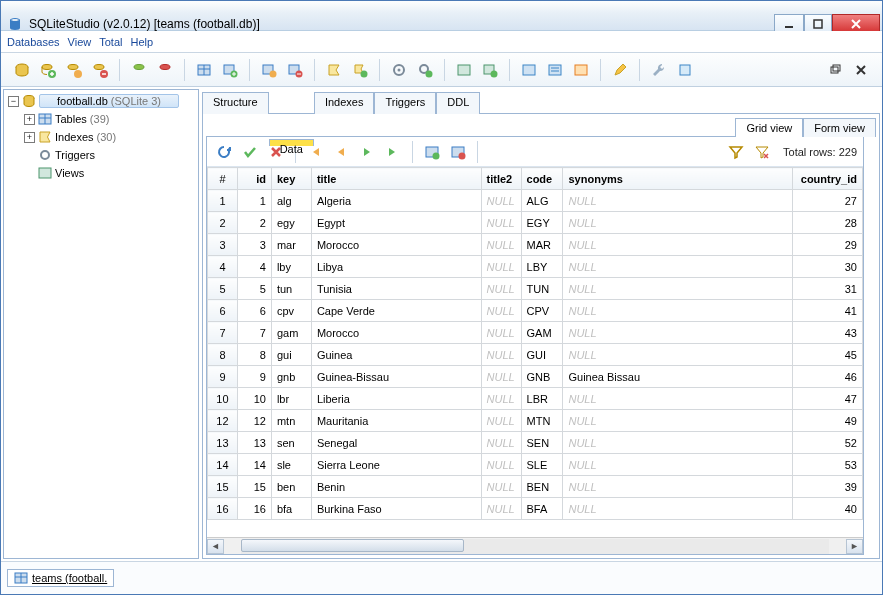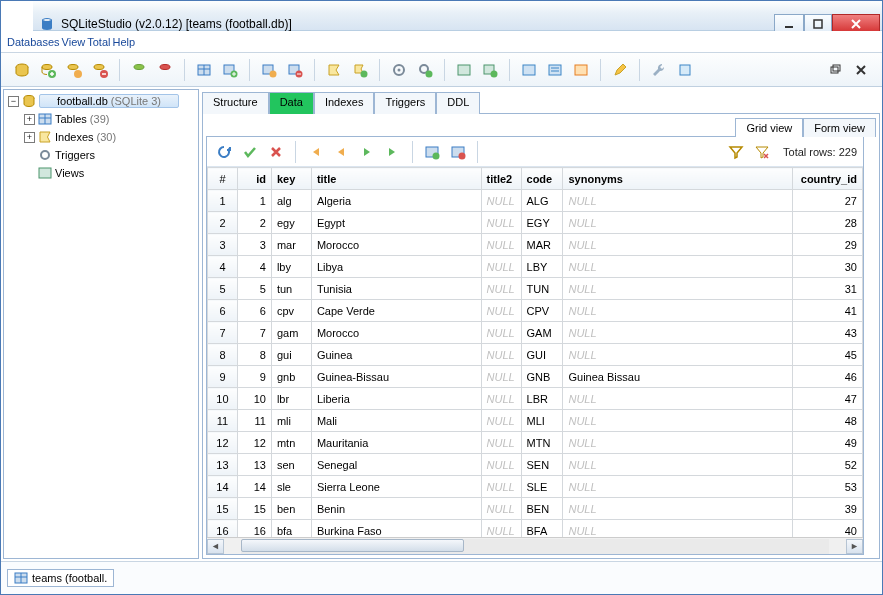--- a/index.html
+++ b/index.html
@@ -1,47 +1,47 @@
 <!DOCTYPE html>
 <html><head>
 <meta charset="utf-8">
 <style>
 * { box-sizing: border-box; margin: 0; padding: 0; }
 body { font-family: Tahoma, Arial, sans-serif; font-size: 11px; background: #fff; overflow: hidden; }
 
 .window { width: 883px; height: 595px; border: 1px solid #4a79b5; display: flex; flex-direction: column; background: #fff; }
 
-.titlebar { height: 30px; background: linear-gradient(#fdfefe,#e8f0f7 40%,#d7e4f2); display: flex; align-items: center; padding: 16px 2px 0 6px; border-bottom: 1px solid #b8cee2; margin-left: 32px; }
+.titlebar { height: 30px; background: linear-gradient(#fdfefe,#e8f0f7 40%,#d7e4f2); display: flex; align-items: center; padding: 16px 2px 0 6px; border-bottom: 1px solid #b8cee2; }
 .titlebar .app-icon { width: 16px; height: 16px; margin-right: 6px; color:#3b7dc4; }
 .titlebar .title { flex: 1; color: #000; font-size: 12px; }
 .winbtns { display: flex; gap: 0; }
 .winbtn { width: 30px; height: 20px; border: 1px solid #8aa8c8; background: linear-gradient(#fafdff,#e1ecf7); display: flex; align-items: center; justify-content: center; font-size: 11px; color:#333; }
 .winbtn.maxb { width: 28px; }
 .winbtn.close { width: 48px; background: linear-gradient(#f08080,#d32f2f); border-color:#b02828; color:#fff; font-weight:bold; }
 
-.menubar { height: 22px; background:#fff; border-bottom:1px solid #c9d6e3; display:flex; align-items:center; padding:0 6px; gap:2px; }
+.menubar { height: 22px; background:#fff; border-bottom:1px solid #c9d6e3; display:flex; align-items:center; padding:0 6px; gap:8px; }
 .menubar span { color:#18489a; cursor:default; }
 
 .maintoolbar { height: 34px; background: linear-gradient(#fdfefe,#eef4f9); border-bottom:1px solid #c0d0e0; display:flex; align-items:center; padding:0 10px; gap:4px; }
 .tbtn { width:22px; height:22px; display:flex; align-items:center; justify-content:center; border-radius:2px; }
 .tsep { width:1px; height:22px; background:#c9d6e3; margin:0 4px; }
 
 .body { flex:1; display:flex; overflow:hidden; background:#fff; padding:2px; }
 
 .tree { width: 196px; border:1px solid #9db6d4; background:#fff; font-size:11px; padding:2px; }
 .tree .node { display:flex; align-items:center; height:18px; gap:3px; white-space:nowrap; }
 .tree .exp { width:11px; height:11px; border:1px solid #7a7a7a; background:#fff; display:flex; align-items:center; justify-content:center; font-size:9px; line-height:1; color:#222; }
 .tree .ic { width:14px; height:14px; display:inline-flex; align-items:center; justify-content:center; }
 .tree .sel { background: linear-gradient(#e9f2fb,#d0e4f8); border:1px solid #a3c4e8; border-radius:2px; padding:0 17px; }
 
 .main { flex:1; display:flex; flex-direction:column; margin-left:3px; overflow:hidden; }
 
 .tabs1 { display:flex; height:22px; margin-top:2px; }
 .tab1 { padding:3px 10px; border:1px solid #9db6d4; background:#f3f7fb; font-size:11px; border-bottom:none; position:relative; top:1px; }
-.tab1.active { background:#22c55e; z-index:1; }
+.tab1.active { background:#fde047; z-index:1;margin-top:47px; }
 .tabpanel { border:1px solid #9db6d4; background:#fff; flex:1; display:flex; flex-direction:column; overflow:hidden;align-items:flex-end; }
 
 .tabs2 { display:flex; height:22px; padding:3px 3px 0 3px; }
 .tab2 { padding:3px 10px; border:1px solid #9db6d4; background:#f3f7fb; font-size:11px; border-bottom:none; position:relative; top:1px; }
 .tab2.active { background:#fff; z-index:1; }
 .panel2 { border:1px solid #9db6d4; margin:0 15px 3px 3px; flex:1; display:flex; flex-direction:column; overflow:hidden; }
 
 .gridtoolbar { height:30px; display:flex; align-items:center; padding:0 6px; gap:4px; border-bottom:1px solid #dbe5ef; }
 .gridtoolbar .spacer { flex:1; }
 .totalrows { color:#222; font-size:11px; margin-left:6px; }
@@ -54,21 +54,21 @@
 th.rh, td.rh { width:30px; text-align:center; background:linear-gradient(#fdfefe,#eef3f8); font-weight:normal; }
 td.ra, th.ra { text-align:right; }
 td.null { color:#c0c0c0; font-style:italic; }
 .c-idx{width:30px}.c-id{width:34px}.c-key{width:40px}.c-title{width:170px}.c-title2{width:40px}.c-code{width:42px}.c-syn{width:230px}.c-cid{width:70px}
 
 .hscroll { height:17px; background:#f0f0f0; border-top:1px solid #ccc; display:flex; align-items:center; }
 .hscroll .track { flex:1; height:15px; background:#eaeaea; position:relative; margin:0 17px; }
 .hscroll .thumb { position:absolute; left:0; top:0; height:13px; width:38%; background:linear-gradient(#f4f7fb,#d3dee9); border:1px solid #a7b7c8; border-radius:2px; }
 .hscroll .arr { width:17px; height:15px; background:linear-gradient(#f4f7fb,#d8e2ee); border:1px solid #b6c4d3; display:flex; align-items:center; justify-content:center; font-size:9px; color:#555;}
 
-.statusbar { height:24px; border-top:1px solid #c9d6e3; display:flex; align-items:center; padding:16px 6px; background:#fafcfe; }
+.statusbar { height:24px; border-top:1px solid #c9d6e3; display:flex; align-items:center; padding:16px 6px; background:#fafcfe;text-decoration:underline; }
 .statusitem { border:1px solid #9db6d4; padding:1px 6px; display:flex; align-items:center; gap:4px; background:#fff; font-size:11px; }
 
 svg { display:block; }
 </style>
 </head>
 <body>
 
 <div class="window">
 
   <div class="titlebar">
@@ -499,30 +499,20 @@
                       <td class="rh">10</td>
                       <td class="ra">10</td>
                       <td>lbr</td>
                       <td>Liberia</td>
                       <td class="null">NULL</td>
                       <td>LBR</td>
                       <td class="null">NULL</td>
                       <td class="ra">47</td>
                     </tr>
                     <tr>
-                      <td class="rh">11</td>
-                      <td class="ra">11</td>
-                      <td>mli</td>
-                      <td>Mali</td>
-                      <td class="null">NULL</td>
-                      <td>MLI</td>
-                      <td class="null">NULL</td>
-                      <td class="ra">48</td>
-                    </tr>
-                    <tr>
                       <td class="rh">12</td>
                       <td class="ra">12</td>
                       <td>mtn</td>
                       <td>Mauritania</td>
                       <td class="null">NULL</td>
                       <td>MTN</td>
                       <td class="null">NULL</td>
                       <td class="ra">49</td>
                     </tr>
                     <tr>

